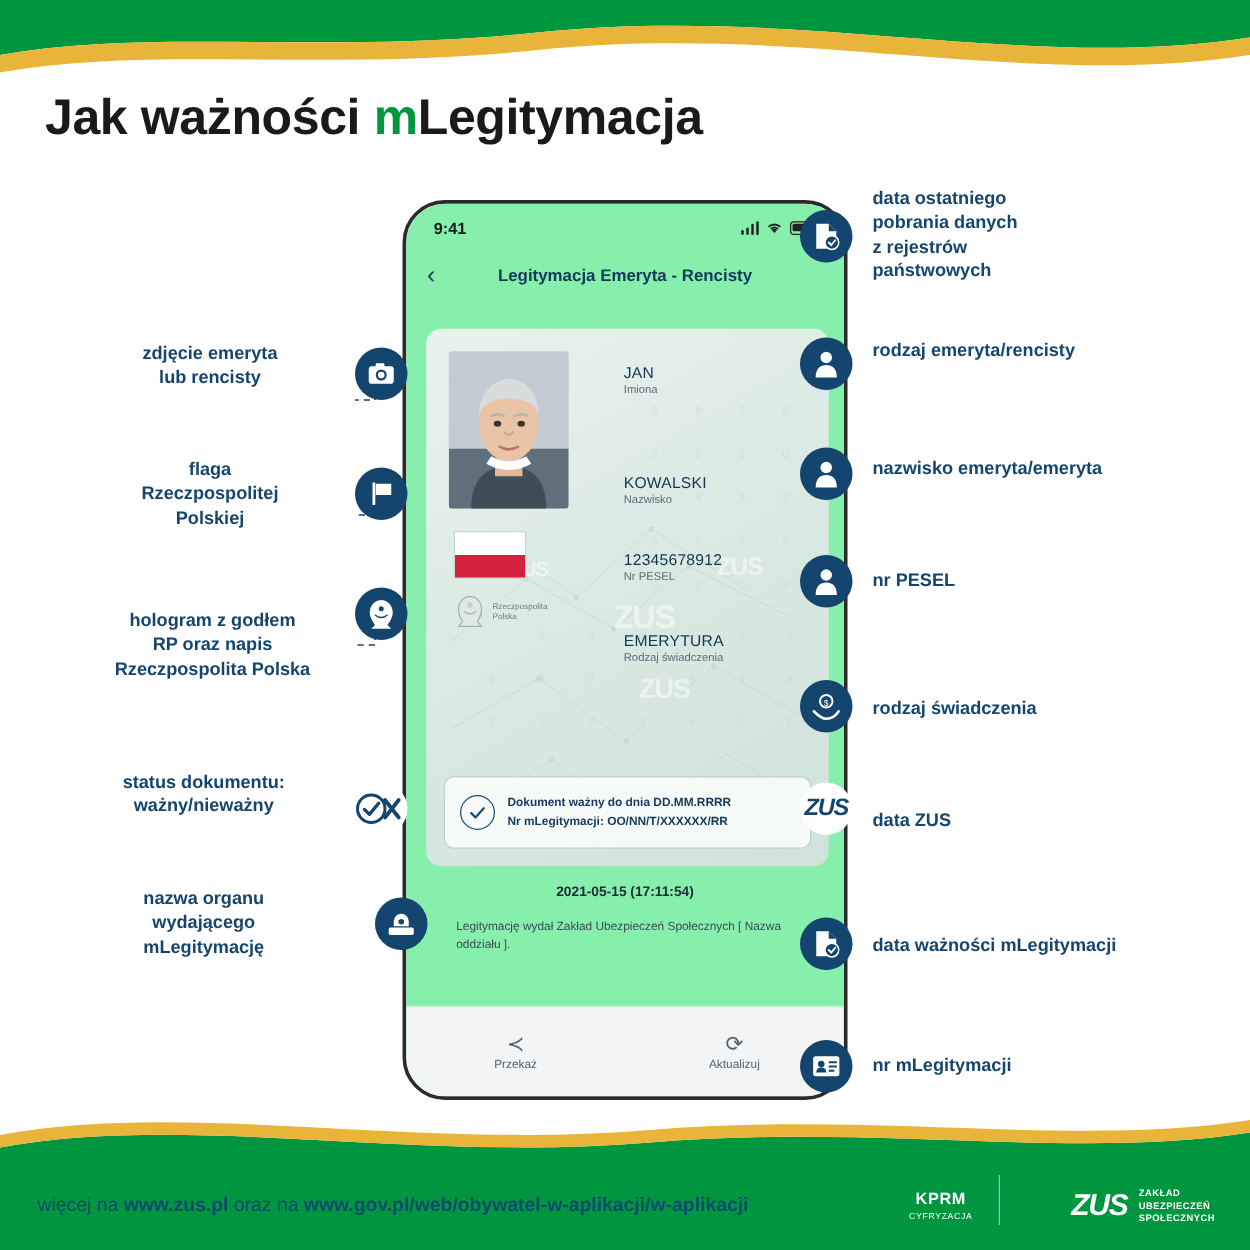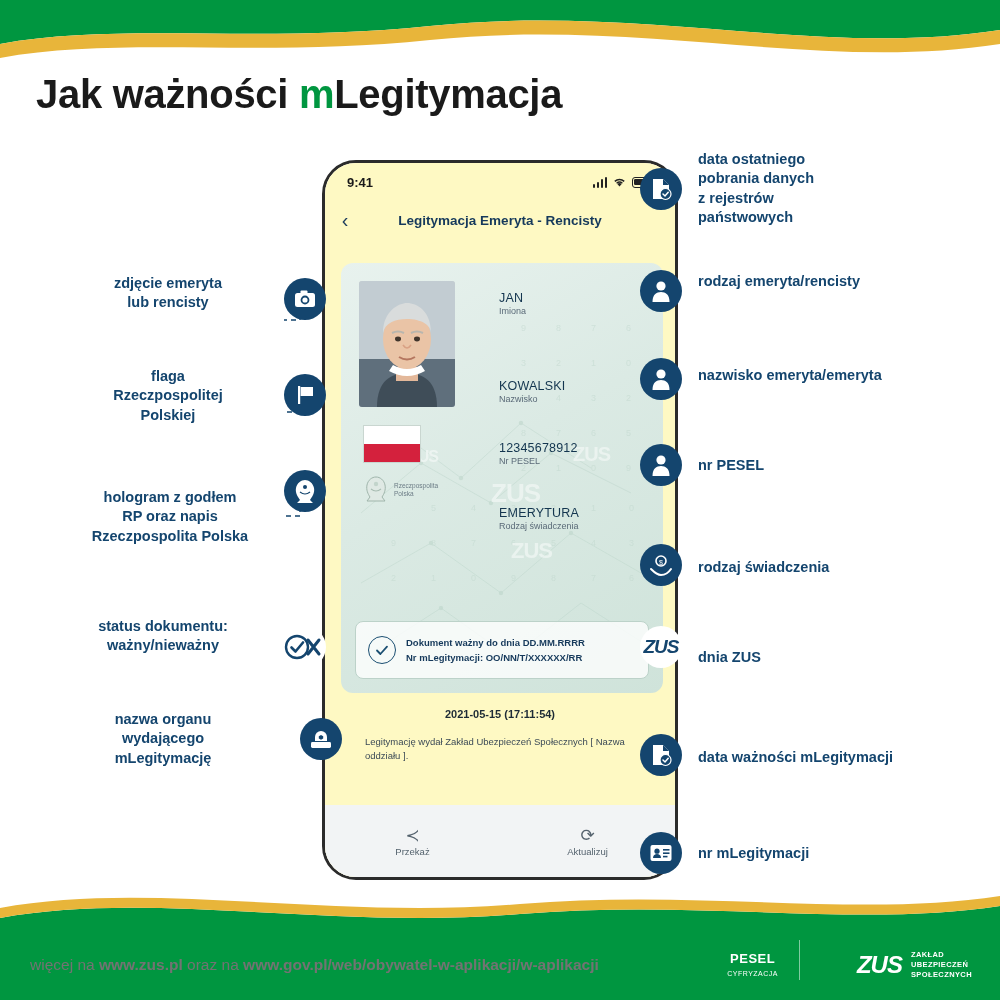--- a/index.html
+++ b/index.html
@@ -34,21 +34,21 @@
   
   #phone {
     position: absolute;
     left: 322px; top: 160px;
     width: 356px; height: 720px;
     background: #ffffff;
     border: 3px solid #2b2b2b;
     border-radius: 34px;
     overflow: hidden;
   }
-  #phone-inner { position: absolute; inset: 0; background: #fef9c3; }
+  #phone-inner { position: absolute; inset: 0; background: #86efac; }
 
   .status-bar {
     position: absolute; top: 0; left: 0; width: 100%;
     height: 38px;
     display: flex; align-items: center; justify-content: space-between;
     padding: 0 22px;
     font-size: 13px; font-weight: bold; color: #1a1a1a;
   }
   .status-icons { display: flex; align-items: center; gap: 5px; }
   .sig-bars { display: flex; align-items: flex-end; gap: 1.5px; height: 11px; }
@@ -192,21 +192,21 @@
   }
   .anno.right { text-align: left; }
   .anno.left { text-align: center; }
 
   
   #lines { position: absolute; inset: 0; pointer-events: none; }
 
   
   #footer-text {
     position: absolute; left: 30px; bottom: 26px;
-    color: #737373; font-size: 15.5px;
+    color: #0c4a6e; font-size: 15.5px;
   }
   #footer-text b { font-weight: bold; }
   #kprm {
     position: absolute; right: 222px; bottom: 22px;
     color: #ffffff; text-align: center; line-height: 1.15;
   }
   #kprm .k1 { font-size: 13px; font-weight: bold; letter-spacing: .5px;}
   #kprm .k2 { font-size: 7px; letter-spacing: .5px; margin-top:3px;}
   #zus-footer {
     position: absolute; right: 28px; bottom: 20px;
@@ -577,33 +577,33 @@
 <div class="anno right" style="left:698px; top:366px; width:290px">
   nazwisko emeryta/emeryta
 </div>
 <div class="anno right" style="left:698px; top:456px; width:290px">
   nr PESEL
 </div>
 <div class="anno right" style="left:698px; top:558px; width:290px">
   rodzaj świadczenia
 </div>
 <div class="anno right" style="left:698px; top:648px; width:290px">
-  dnia ZUS
+  data ZUS
 </div>
 <div class="anno right" style="left:698px; top:748px; width:300px">
   data ważności mLegitymacji
 </div>
 <div class="anno right" style="left:698px; top:844px; width:290px">
   nr mLegitymacji
 </div>
 
 <div id="footer-text">
   <span>więcej na </span><b>www.zus.pl</b><span> oraz na </span><b>www.gov.pl/web/obywatel-w-aplikacji/w-aplikacji</b>
 </div>
 <div class="vsep"></div>
 <div id="kprm">
-  <div class="k1">PESEL</div>
+  <div class="k1">KPRM</div>
   <div class="k2">CYFRYZACJA</div>
 </div>
 <div id="zus-footer">
   <span class="zl">ZUS</span>
   <span class="zr">ZAKŁAD<br>UBEZPIECZEŃ<br>SPOŁECZNYCH</span>
 </div>
 
 </body></html>

